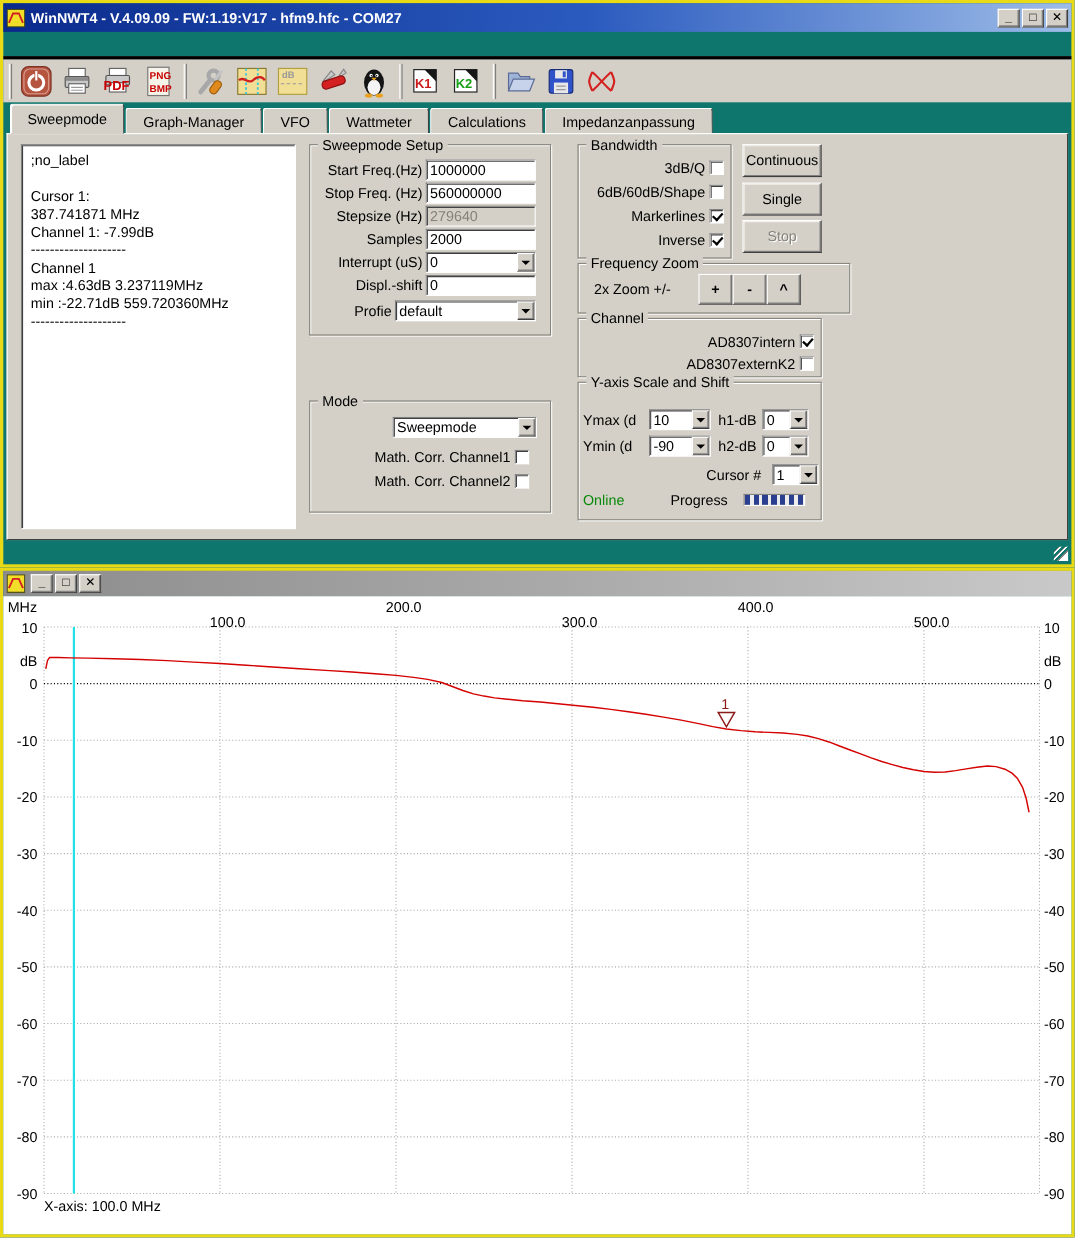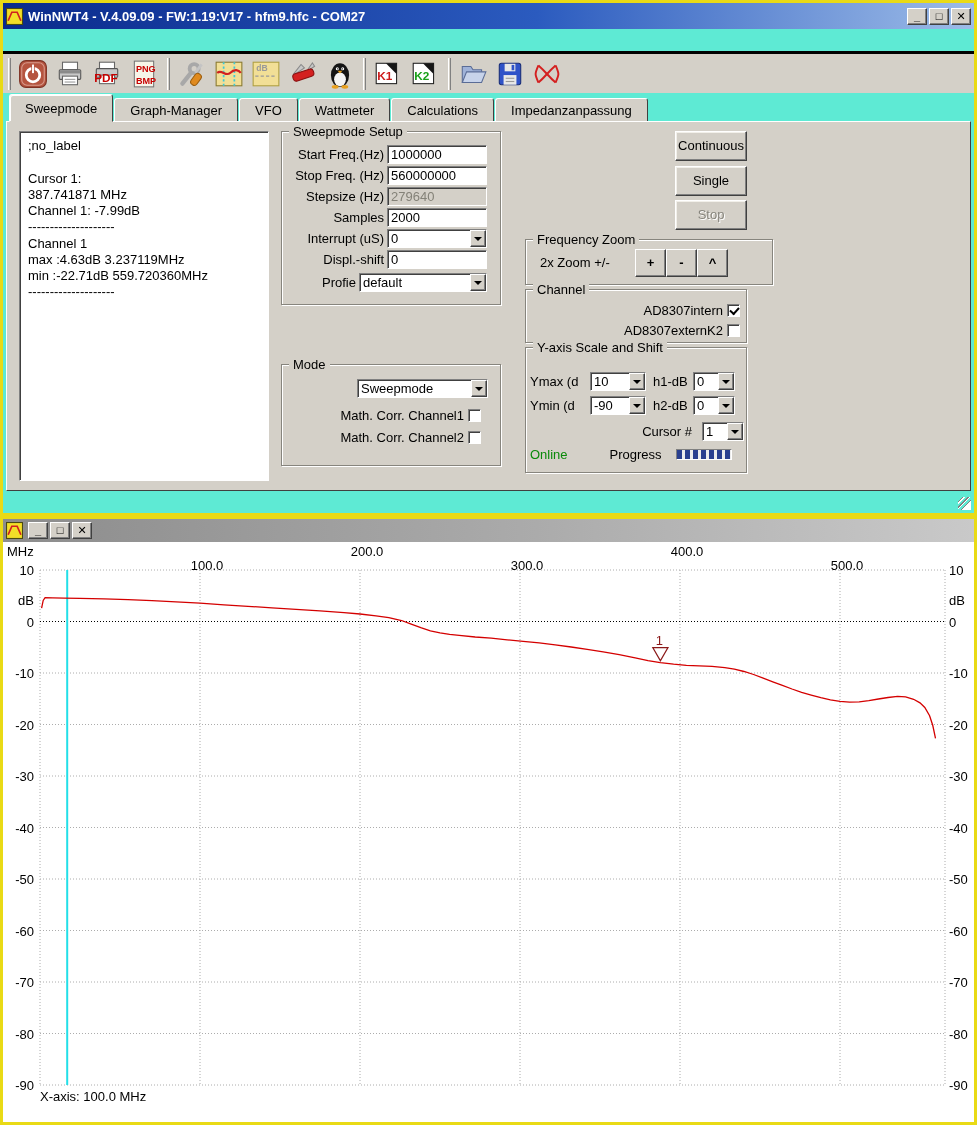--- a/index.html
+++ b/index.html
@@ -2,21 +2,21 @@
 <html><head>
 <meta charset="utf-8">
 <style>
   * { margin:0; padding:0; box-sizing:border-box; }
   body { background:#808080; }
   .screen { position:relative; width:977px; height:1125px; background:#D4D0C8;
             font-family:"Liberation Sans","DejaVu Sans",sans-serif; font-size:13px; color:#000;
             overflow:hidden; }
 
   
-  .win { position:absolute; border:3px solid #E9DA15; background:#5eead4; }
+  .win { position:absolute; border:3px solid #E9DA15; background:#0f766e; }
   .main-win { left:0; top:0; width:977px; height:516px; }
   .disp-win { left:0; top:516px; width:977px; height:609px; }
 
   .titlebar { position:absolute; left:0; top:0; right:0; height:26px;
               display:flex; align-items:center; padding:0 3px;
               background:linear-gradient(90deg,#0A2A8C 0%,#2B5BBF 55%,#9DBCE8 100%); }
   .titlebar.gray { height:23px; background:linear-gradient(90deg,#8C8C8C 0%,#ABABAB 55%,#C9C9C9 100%); }
   .titlebar .ticon { width:17px; height:17px; margin-right:5px; flex:0 0 auto; }
   .titlebar .ttext { color:#fff; font-weight:bold; font-size:13px; white-space:nowrap; flex:1; }
   .winbtns { display:flex; gap:2px; }
@@ -321,20 +321,39 @@
         <div class="cbrow" style="left:6px; top:42px; width:193px;">
           <span class="lbl">Math. Corr. Channel1</span>
           <span class="cb"></span>
         </div>
         <div class="cbrow" style="left:6px; top:64px; width:193px;">
           <span class="lbl">Math. Corr. Channel2</span>
           <span class="cb"></span>
         </div>
       </div>
 
+      <div class="group" style="left:518px; top:9px; width:140px; height:104px;">
+        <span class="legend">Bandwidth</span>
+        <div class="cbrow" style="left:4px; top:12px; width:128px;">
+          <span class="lbl">3dB/Q</span>
+          <span class="cb"></span>
+        </div>
+        <div class="cbrow" style="left:4px; top:34px; width:128px;">
+          <span class="lbl">6dB/60dB/Shape</span>
+          <span class="cb"></span>
+        </div>
+        <div class="cbrow" style="left:4px; top:56px; width:128px;">
+          <span class="lbl">Markerlines</span>
+          <span class="cb checked"></span>
+        </div>
+        <div class="cbrow" style="left:4px; top:78px; width:128px;">
+          <span class="lbl">Inverse</span>
+          <span class="cb checked"></span>
+        </div>
+      </div>
 
       <div class="pushbtn" style="left:668px; top:9px;">Continuous</div>
       <div class="pushbtn" style="left:668px; top:44px;">Single</div>
       <div class="pushbtn disabled" style="left:668px; top:78px;">Stop</div>
 
       <div class="group" style="left:518px; top:117px; width:248px; height:46px;">
         <span class="legend">Frequency Zoom</span>
         <span style="position:absolute; left:14px; top:15px;">2x Zoom +/-</span>
         <div class="smallbtn" style="left:109px; top:9px;">+</div>
         <div class="smallbtn" style="left:140px; top:9px;">-</div>

